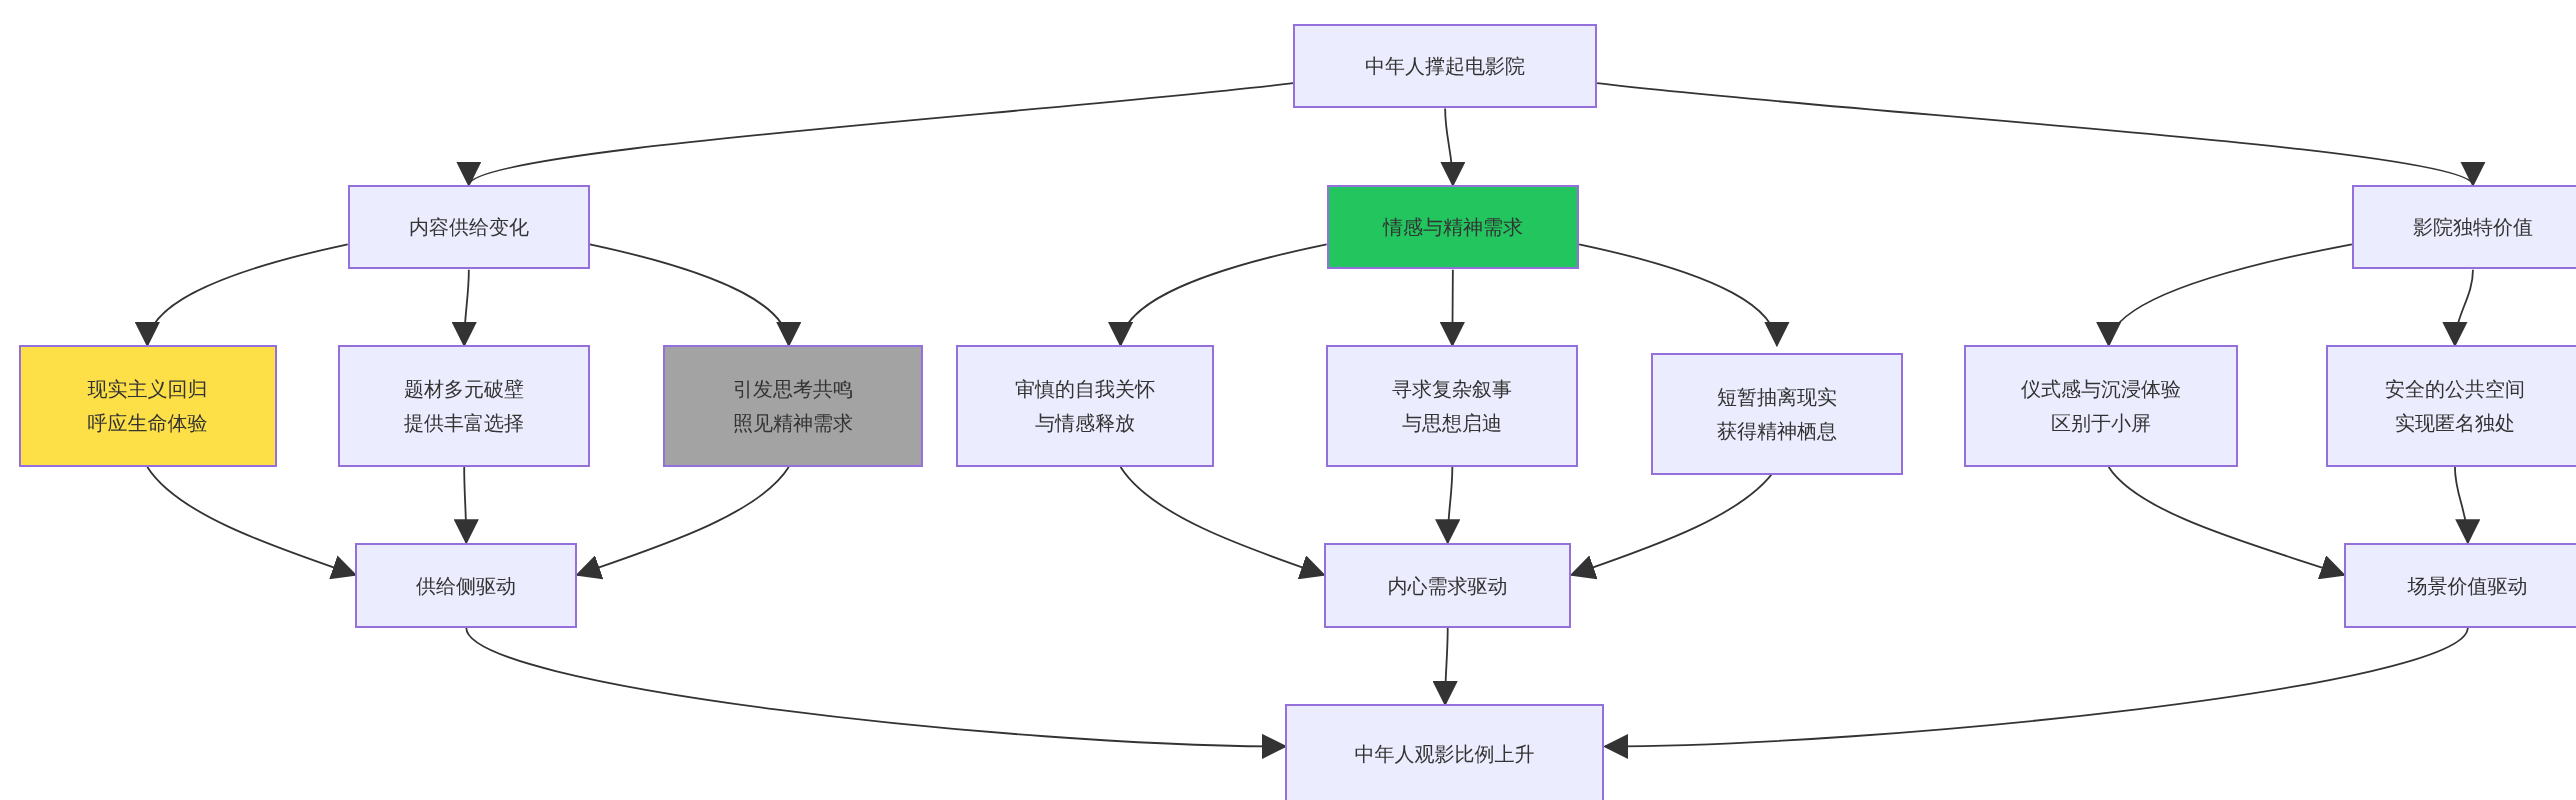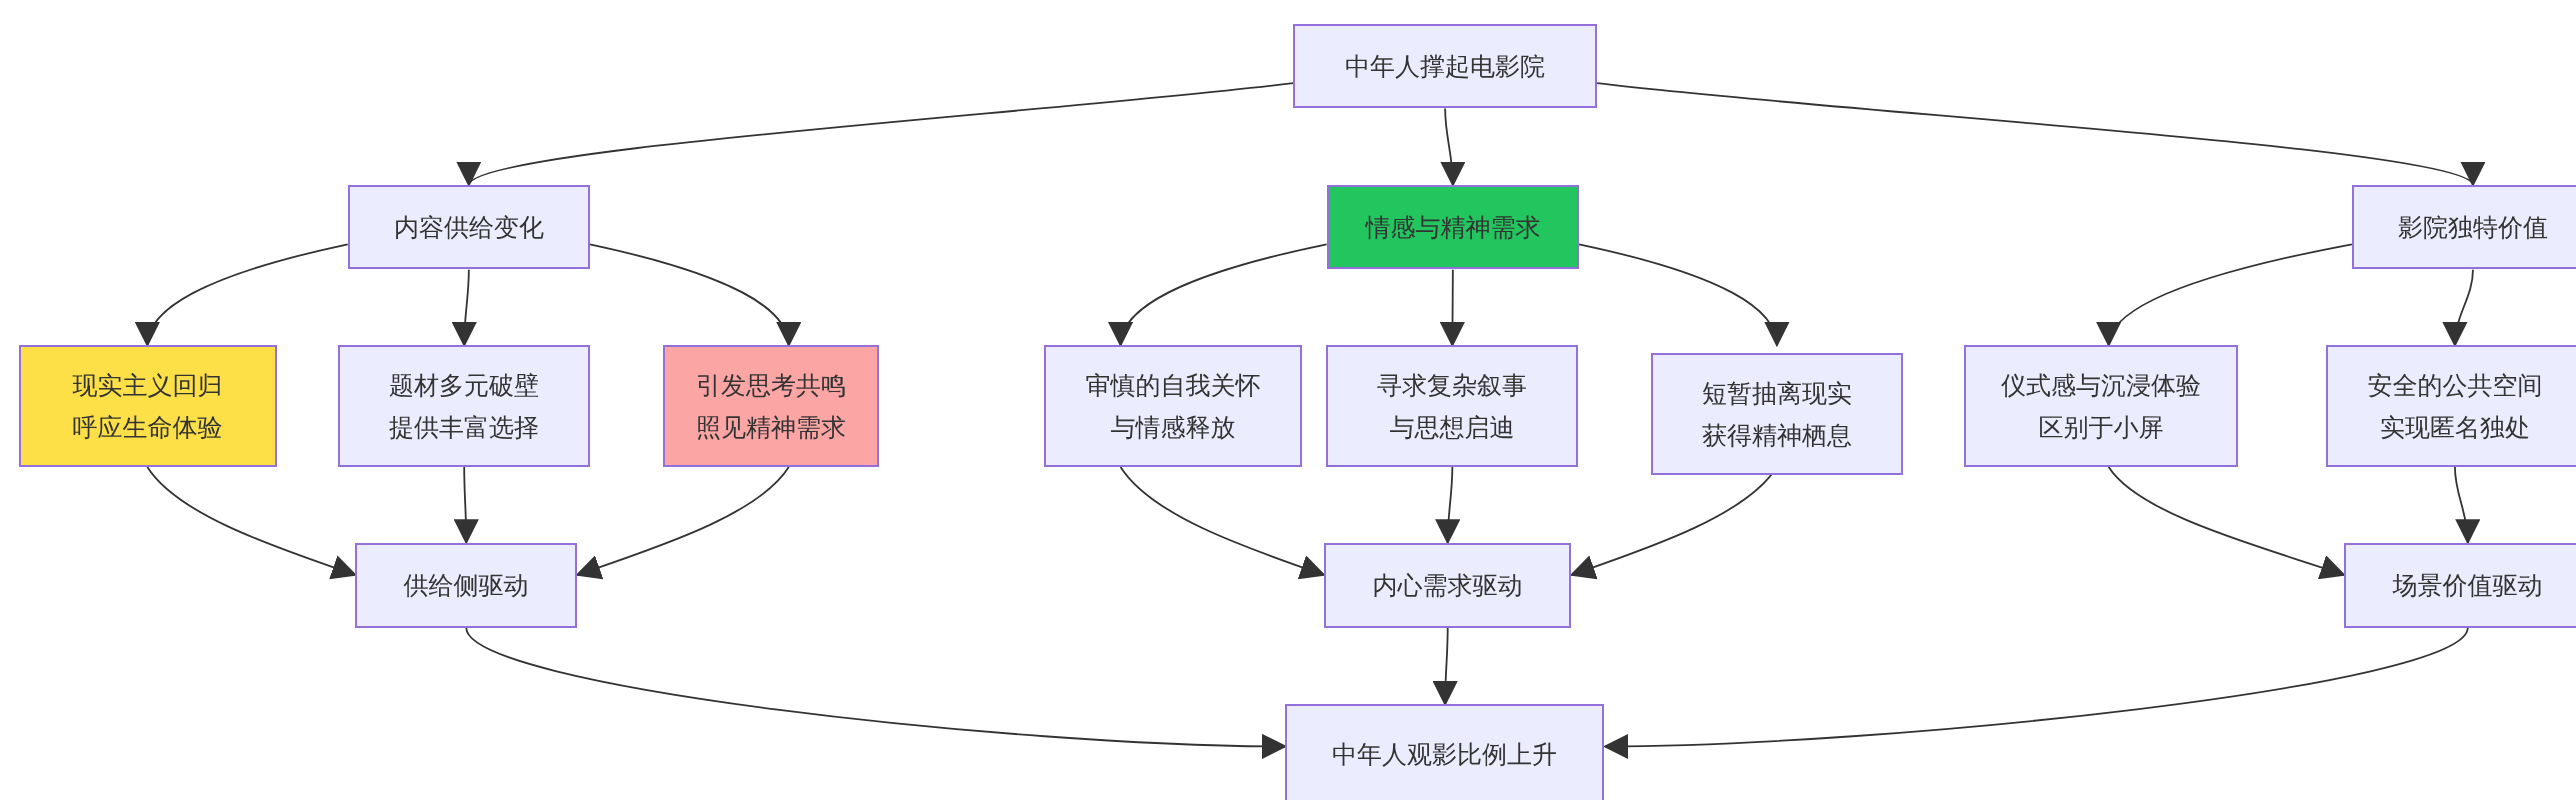--- a/index.html
+++ b/index.html
@@ -19,21 +19,21 @@
   .node {
     position: absolute;
     box-sizing: border-box;
     background: #ECECFF;
     border: 2.1px solid #9370DB;
     color: #333333;
     display: flex;
     align-items: center;
     justify-content: center;
     text-align: center;
-    font-size: 25px;
+    font-size: 20px;
     line-height: 1.7;
     white-space: pre-line;
   }
 </style>
 </head>
 <body>
 
 <div id="canvas" style="background: rgb(255, 255, 255);">
   <svg id="edges" xmlns="http://www.w3.org/2000/svg" viewBox="0 0 5724 1554" width="2949" height="801">
     <defs>
@@ -72,23 +72,23 @@
   <div class="node" id="root" style="left: 1293px; top: 24px; width: 304px; height: 84px; background: rgb(236, 236, 255); border-color: rgb(147, 112, 219); color: rgb(51, 51, 51);">中年人撑起电影院</div>
 
   <div class="node" id="b1" style="left: 348px; top: 185px; width: 242px; height: 84px; background: rgb(236, 236, 255); border-color: rgb(147, 112, 219); color: rgb(51, 51, 51);">内容供给变化</div>
   <div class="node" id="b2" style="left: 1327px; top: 185px; width: 252px; height: 84px; background: #22c55e; border-color: rgb(147, 112, 219); color: rgb(51, 51, 51);">情感与精神需求</div>
   <div class="node" id="b3" style="left: 2352px; top: 185px; width: 242px; height: 84px; background: rgb(236, 236, 255); border-color: rgb(147, 112, 219); color: rgb(51, 51, 51);">影院独特价值</div>
 
   <div class="node" id="c1" style="left: 18.5px; top: 345px; width: 258px; height: 122px; background: #fde047; border-color: rgb(147, 112, 219); color: rgb(51, 51, 51);">现实主义回归
 呼应生命体验</div>
   <div class="node" id="c2" style="left: 338px; top: 345px; width: 252px; height: 122px; background: rgb(236, 236, 255); border-color: rgb(147, 112, 219); color: rgb(51, 51, 51);">题材多元破壁
 提供丰富选择</div>
-  <div class="node" id="c3" style="left: 663px; top: 345px; width: 216px; height: 122px; background: #fca5a5; border-color: rgb(147, 112, 219); color: rgb(51, 51, 51); text-align: right;">引发思考共鸣
+  <div class="node" id="c3" style="left: 663px; top: 345px; width: 260px; height: 122px; background: #a3a3a3; border-color: rgb(147, 112, 219); color: rgb(51, 51, 51); text-align: right;">引发思考共鸣
 照见精神需求</div>
-  <div class="node" id="c4" style="left: 1044px; top: 345px; width: 258px; height: 122px; background: rgb(236, 236, 255); border-color: rgb(147, 112, 219); color: rgb(51, 51, 51);">审慎的自我关怀
+  <div class="node" id="c4" style="left: 956px; top: 345px; width: 258px; height: 122px; background: rgb(236, 236, 255); border-color: rgb(147, 112, 219); color: rgb(51, 51, 51);">审慎的自我关怀
 与情感释放</div>
   <div class="node" id="c5" style="left: 1326px; top: 345px; width: 252px; height: 122px; background: rgb(236, 236, 255); border-color: rgb(147, 112, 219); color: rgb(51, 51, 51);">寻求复杂叙事
 与思想启迪</div>
   <div class="node" id="c6" style="left: 1651px; top: 353px; width: 252px; height: 122px; background: rgb(236, 236, 255); border-color: rgb(147, 112, 219); color: rgb(51, 51, 51);">短暂抽离现实
 获得精神栖息</div>
   <div class="node" id="c7" style="left: 1964px; top: 345px; width: 274px; height: 122px; background: rgb(236, 236, 255); border-color: rgb(147, 112, 219); color: rgb(51, 51, 51);">仪式感与沉浸体验
 区别于小屏</div>
   <div class="node" id="c8" style="left: 2326px; top: 345px; width: 258px; height: 122px; background: rgb(236, 236, 255); border-color: rgb(147, 112, 219); color: rgb(51, 51, 51);">安全的公共空间
 实现匿名独处</div>
 

